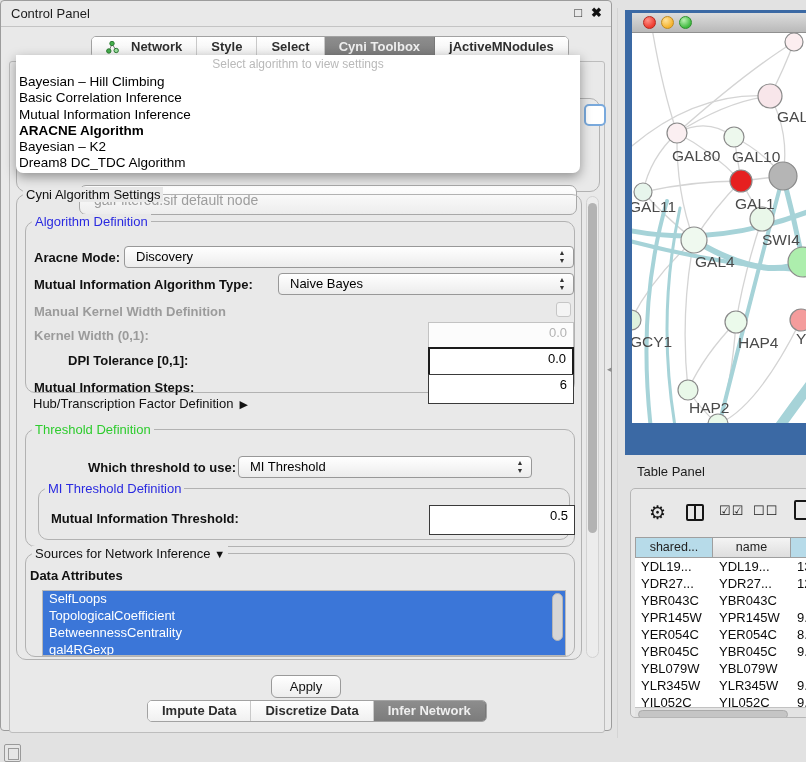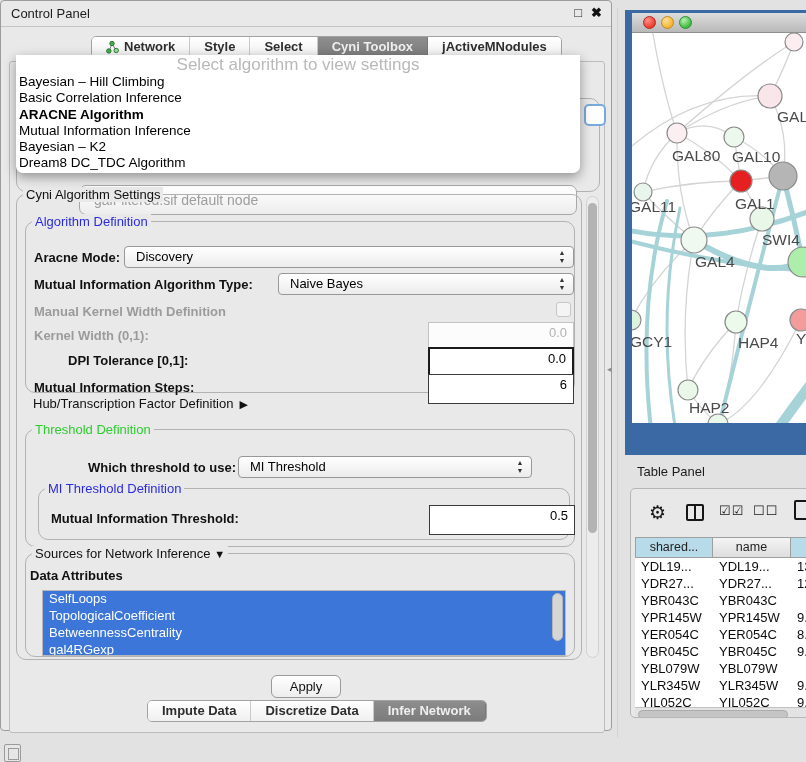--- a/index.html
+++ b/index.html
@@ -18,21 +18,21 @@
   }
   .cp-titlebar { position:absolute; left:0; top:0; width:100%; height:26px;
     border-bottom:1px solid #c4c4c4; }
   .cp-title { position:absolute; left:10px; top:5px; font-size:13px; color:#1c1c1c; }
   .win-float { position:absolute; right:29px; top:4px; font-size:13px; font-weight:bold; color:#2a2a2a; cursor:default;}
   .win-close { position:absolute; right:9px; top:4px; font-size:13px; font-weight:bold; color:#111; cursor:default;}
   
   .seg-strip { position:absolute; display:inline-flex; background:#fdfdfd;
     border:1px solid #a2a2a2; border-radius:5px; overflow:hidden; height:22px; }
   .seg { padding:0 14px; line-height:20px; font-weight:bold; color:#2e2e2e;
-    border-right:1px solid #c9c9c9; display:flex; align-items:center; gap:5px;
+    border-right:1px solid #c9c9c9; display:flex; align-items:center; gap:12px;
     background:linear-gradient(#ffffff,#f0f0f0); }
   .seg:last-child { border-right:none;justify-content:center; }
   .seg.selected { background:linear-gradient(#8d8d8d,#7c7c7c); color:#efefef;
     border-right:1px solid #787878; }
   .top-tabs { left:90px; top:35px; }
   .bottom-tabs { left:146px; top:699px; }
   
   .cp-content { position:absolute; left:8px; top:60px; width:596px; height:672px;
     background:#e9e9e9; border:1px solid #bdbdbd; border-radius:3px; }
   
@@ -40,21 +40,21 @@
     border:1px solid #b0b0b0; border-radius:2px; }
   .hidden-combo { position:absolute; left:62px; top:86px; width:498px; height:30px;
     background:linear-gradient(#ffffff,#ededed); border:1px solid #a8a8a8; border-radius:7px;
     color:#9d9d9d; font-size:14px; line-height:28px; padding-left:14px; }
   .focus-button { position:absolute; left:574px; top:42px; width:22px; height:22px;
     background:#fff; border:2px solid #79a9dc; border-radius:5px; }
   
   .dd-popup { position:absolute; left:16px; top:55px; width:564px; height:118px;
     background:#fff; z-index:60; border-radius:0 0 7px 7px;
     box-shadow:0 4px 12px rgba(0,0,0,.38); padding-top:1px; }
-  .dd-prompt { text-align:center; color:#b9b9b9; font-size:17px; height:18px; line-height:17px; }
+  .dd-prompt { text-align:center; color:#b9b9b9; font-size:12px; height:18px; line-height:17px; }
   .dd-item { font-size:13.5px; line-height:16.3px; padding-left:3px; color:#000; }
   .dd-item.dd-selected { font-weight:bold; }
   
   .groupbox { position:absolute; border:1px solid #b2b2b2; border-radius:10px; }
   .group-legend { position:absolute; top:-8px; left:6px; background:#e9e9e9;
     padding:0 3px; font-size:13px; color:#111; white-space:nowrap; }
   .legend-blue  { color:#2a2ae0; }
   .legend-green { color:#2ecc2e; }
   .settings-group { left:6px; top:132px; width:566px; height:466px; }
   .vscroll { position:absolute; left:576px; top:134px; width:13px; height:462px;
@@ -260,22 +260,22 @@
       <span>Infer Network</span>
     </div>
   </div>
 </div>
 
 <div class="dd-popup">
   <div class="dd-prompt">Select algorithm to view settings</div>
   <div id="algo-items">
       <div class="dd-item">Bayesian – Hill Climbing</div>
       <div class="dd-item">Basic Correlation Inference</div>
+      <div class="dd-item">Mutual Information Inference</div>
       <div class="dd-item dd-selected">ARACNE Algorithm</div>
-      <div class="dd-item">Mutual Information Inference</div>
       <div class="dd-item">Bayesian – K2</div>
       <div class="dd-item">Dream8 DC_TDC Algorithm</div>
     </div>
 </div>
 
 <div class="panel-divider"></div>
 <span class="resize-mark">◂</span>
 
 <div class="net-window">
   <div class="net-titlebar">

